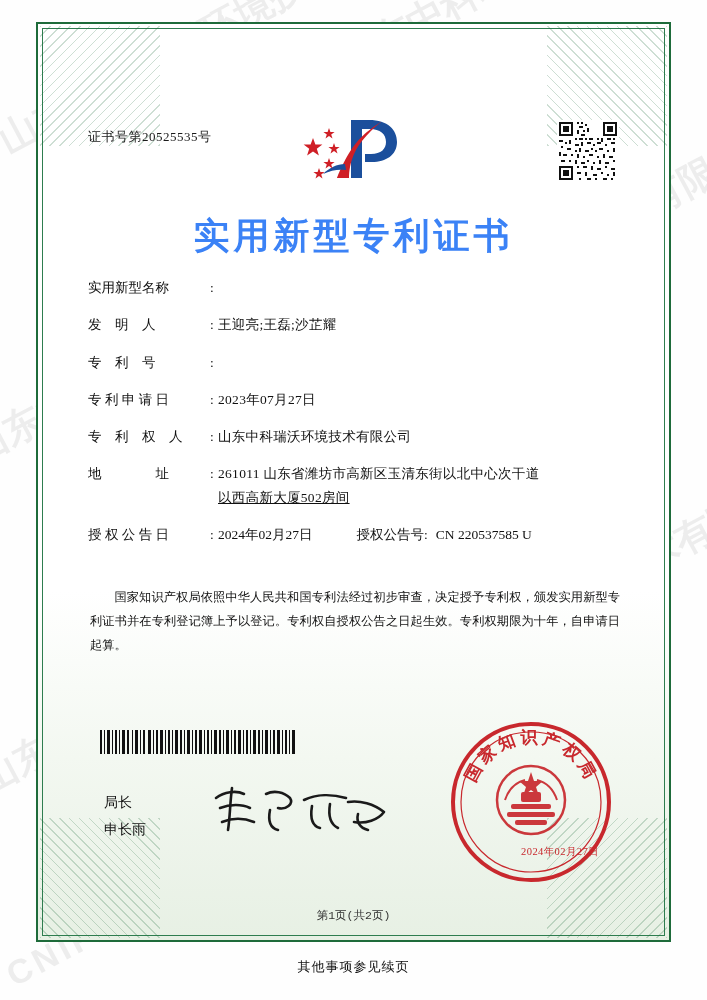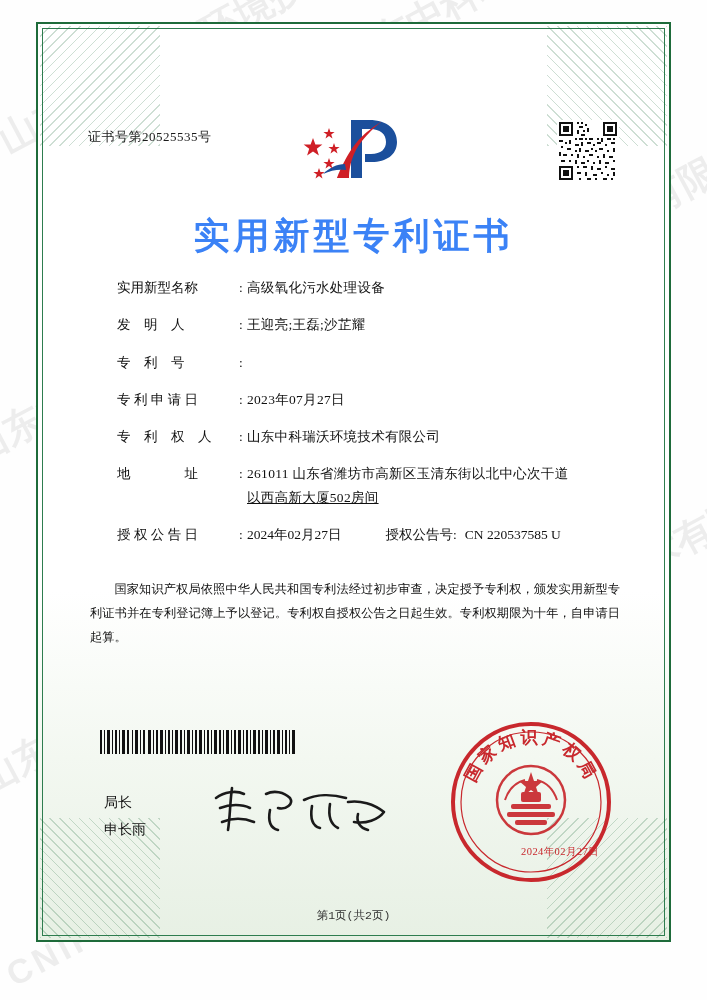--- a/index.html
+++ b/index.html
@@ -120,21 +120,20 @@
     top: 278px;
     width: 530px;
     font-size: 13.5px;
     color: #111;
   }
   .row {
     display: flex;
     align-items: flex-start;
     margin-bottom: 17px;
     line-height: 1.5;
-    margin-left: 29px;
   }
   .row .lbl {
     width: 118px;
     flex: 0 0 118px;
     letter-spacing: 0px;
     white-space: nowrap;
   }
   .row .sep {
     width: 12px;
     flex: 0 0 12px;
@@ -161,21 +160,21 @@
     position: absolute;
     left: 90px;
     top: 570px;
     width: 530px;
     font-size: 12.2px;
     line-height: 1.95;
     color: #111;
     text-align: justify;
   }
   .paras p {
-    margin: 8px 0 14px 0;
+    margin: 16px 0 14px 0;
     text-indent: 2em;
   }
 
   
   .barcode {
     position: absolute;
     left: 100px;
     top: 730px;
     width: 196px;
     height: 24px;
@@ -367,21 +366,20 @@
     </svg>
   </div>
 
   <div class="title">实用新型专利证书</div>
 
   <div class="fields">
 
     <div class="row">
       <span class="lbl">实用新型名称</span>
       <span class="sep">:</span>
-      <span class="val">高级氧化污水处理设备</span>
     </div>
 
     <div class="row">
       <span class="lbl">发　明　人</span>
       <span class="sep">:</span>
       <span class="val">王迎亮;王磊;沙芷耀</span>
     </div>
 
     <div class="row">
       <span class="lbl">专　利　号</span>
@@ -524,14 +522,15 @@
         <path id="sealTextPath" d="M 84,84 m -59,0 a 59,59 0 1,1 118,0"></path>
       </defs>
       <text font-family="'Liberation Serif', serif" font-size="17" font-weight="bold" fill="#c8282d" letter-spacing="4">
         <textPath href="#sealTextPath" startOffset="50%" text-anchor="middle">国家知识产权局</textPath>
       </text>
     </svg>
   </div>
   <div class="seal-date">2024年02月27日</div>
 
   <div class="page-no">第1页(共2页)</div>
+  <div class="footer-note">其他事项参见续页</div>
 
 </div>
 
 </body></html>

